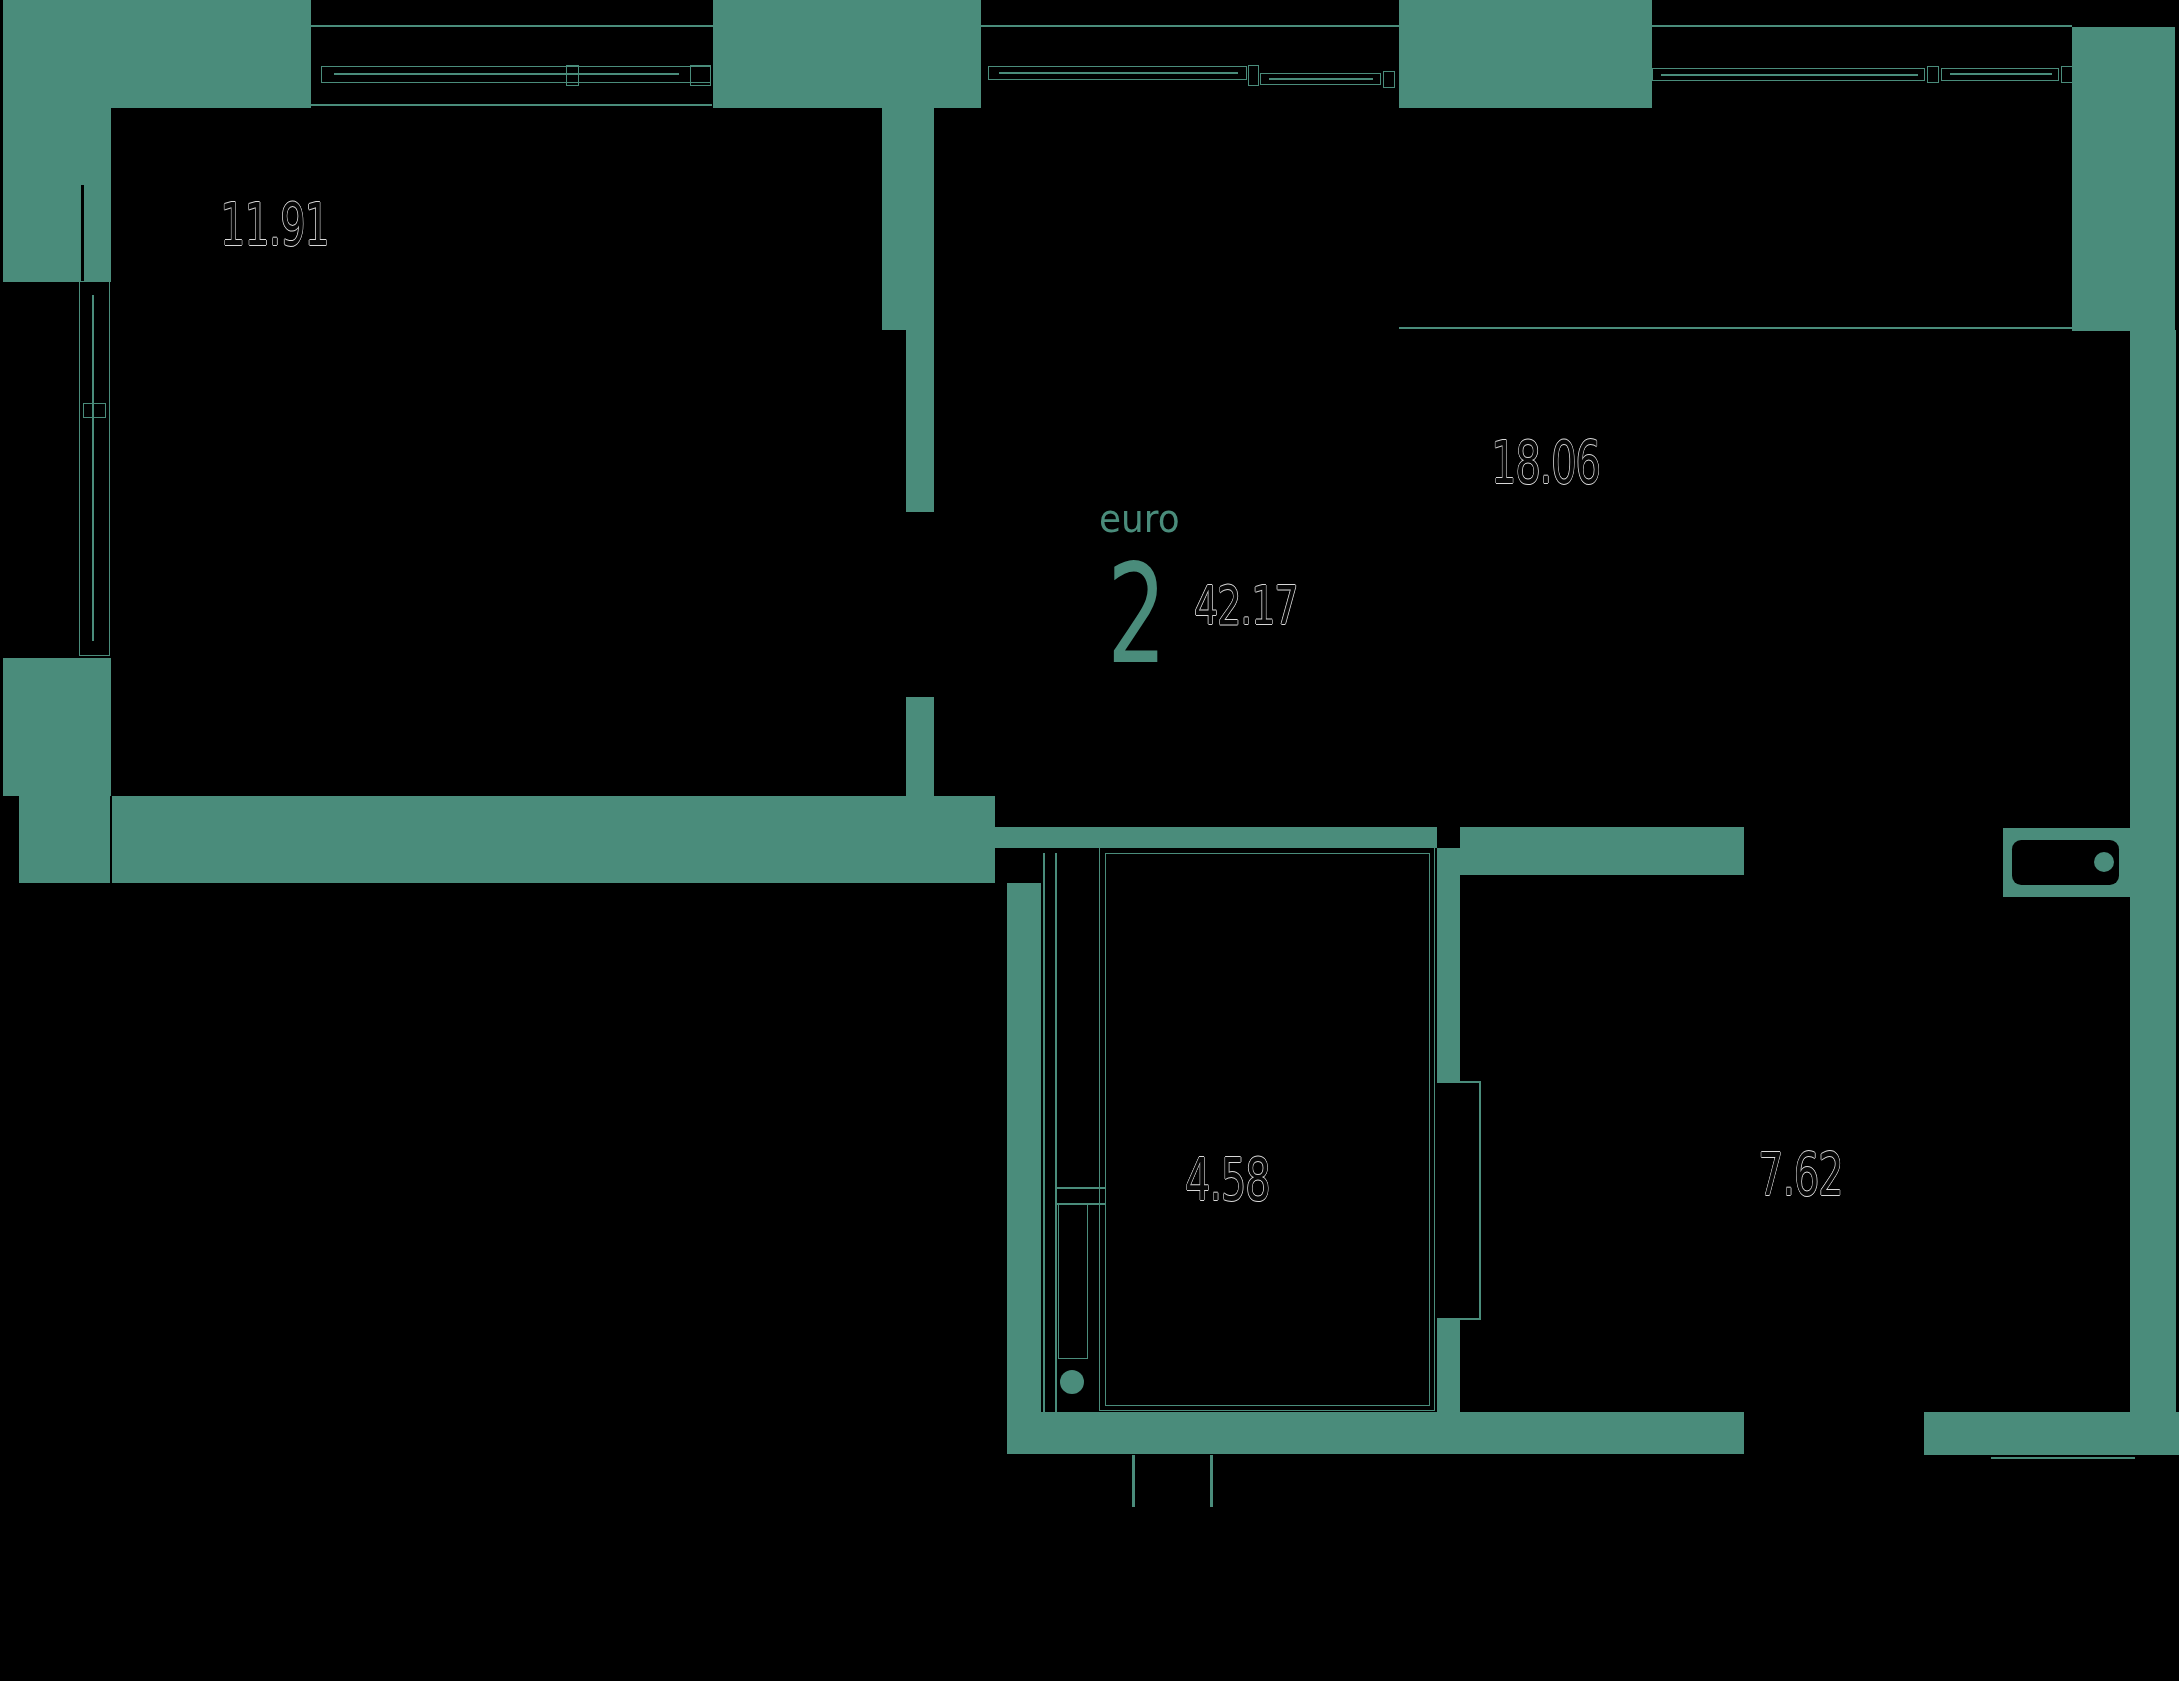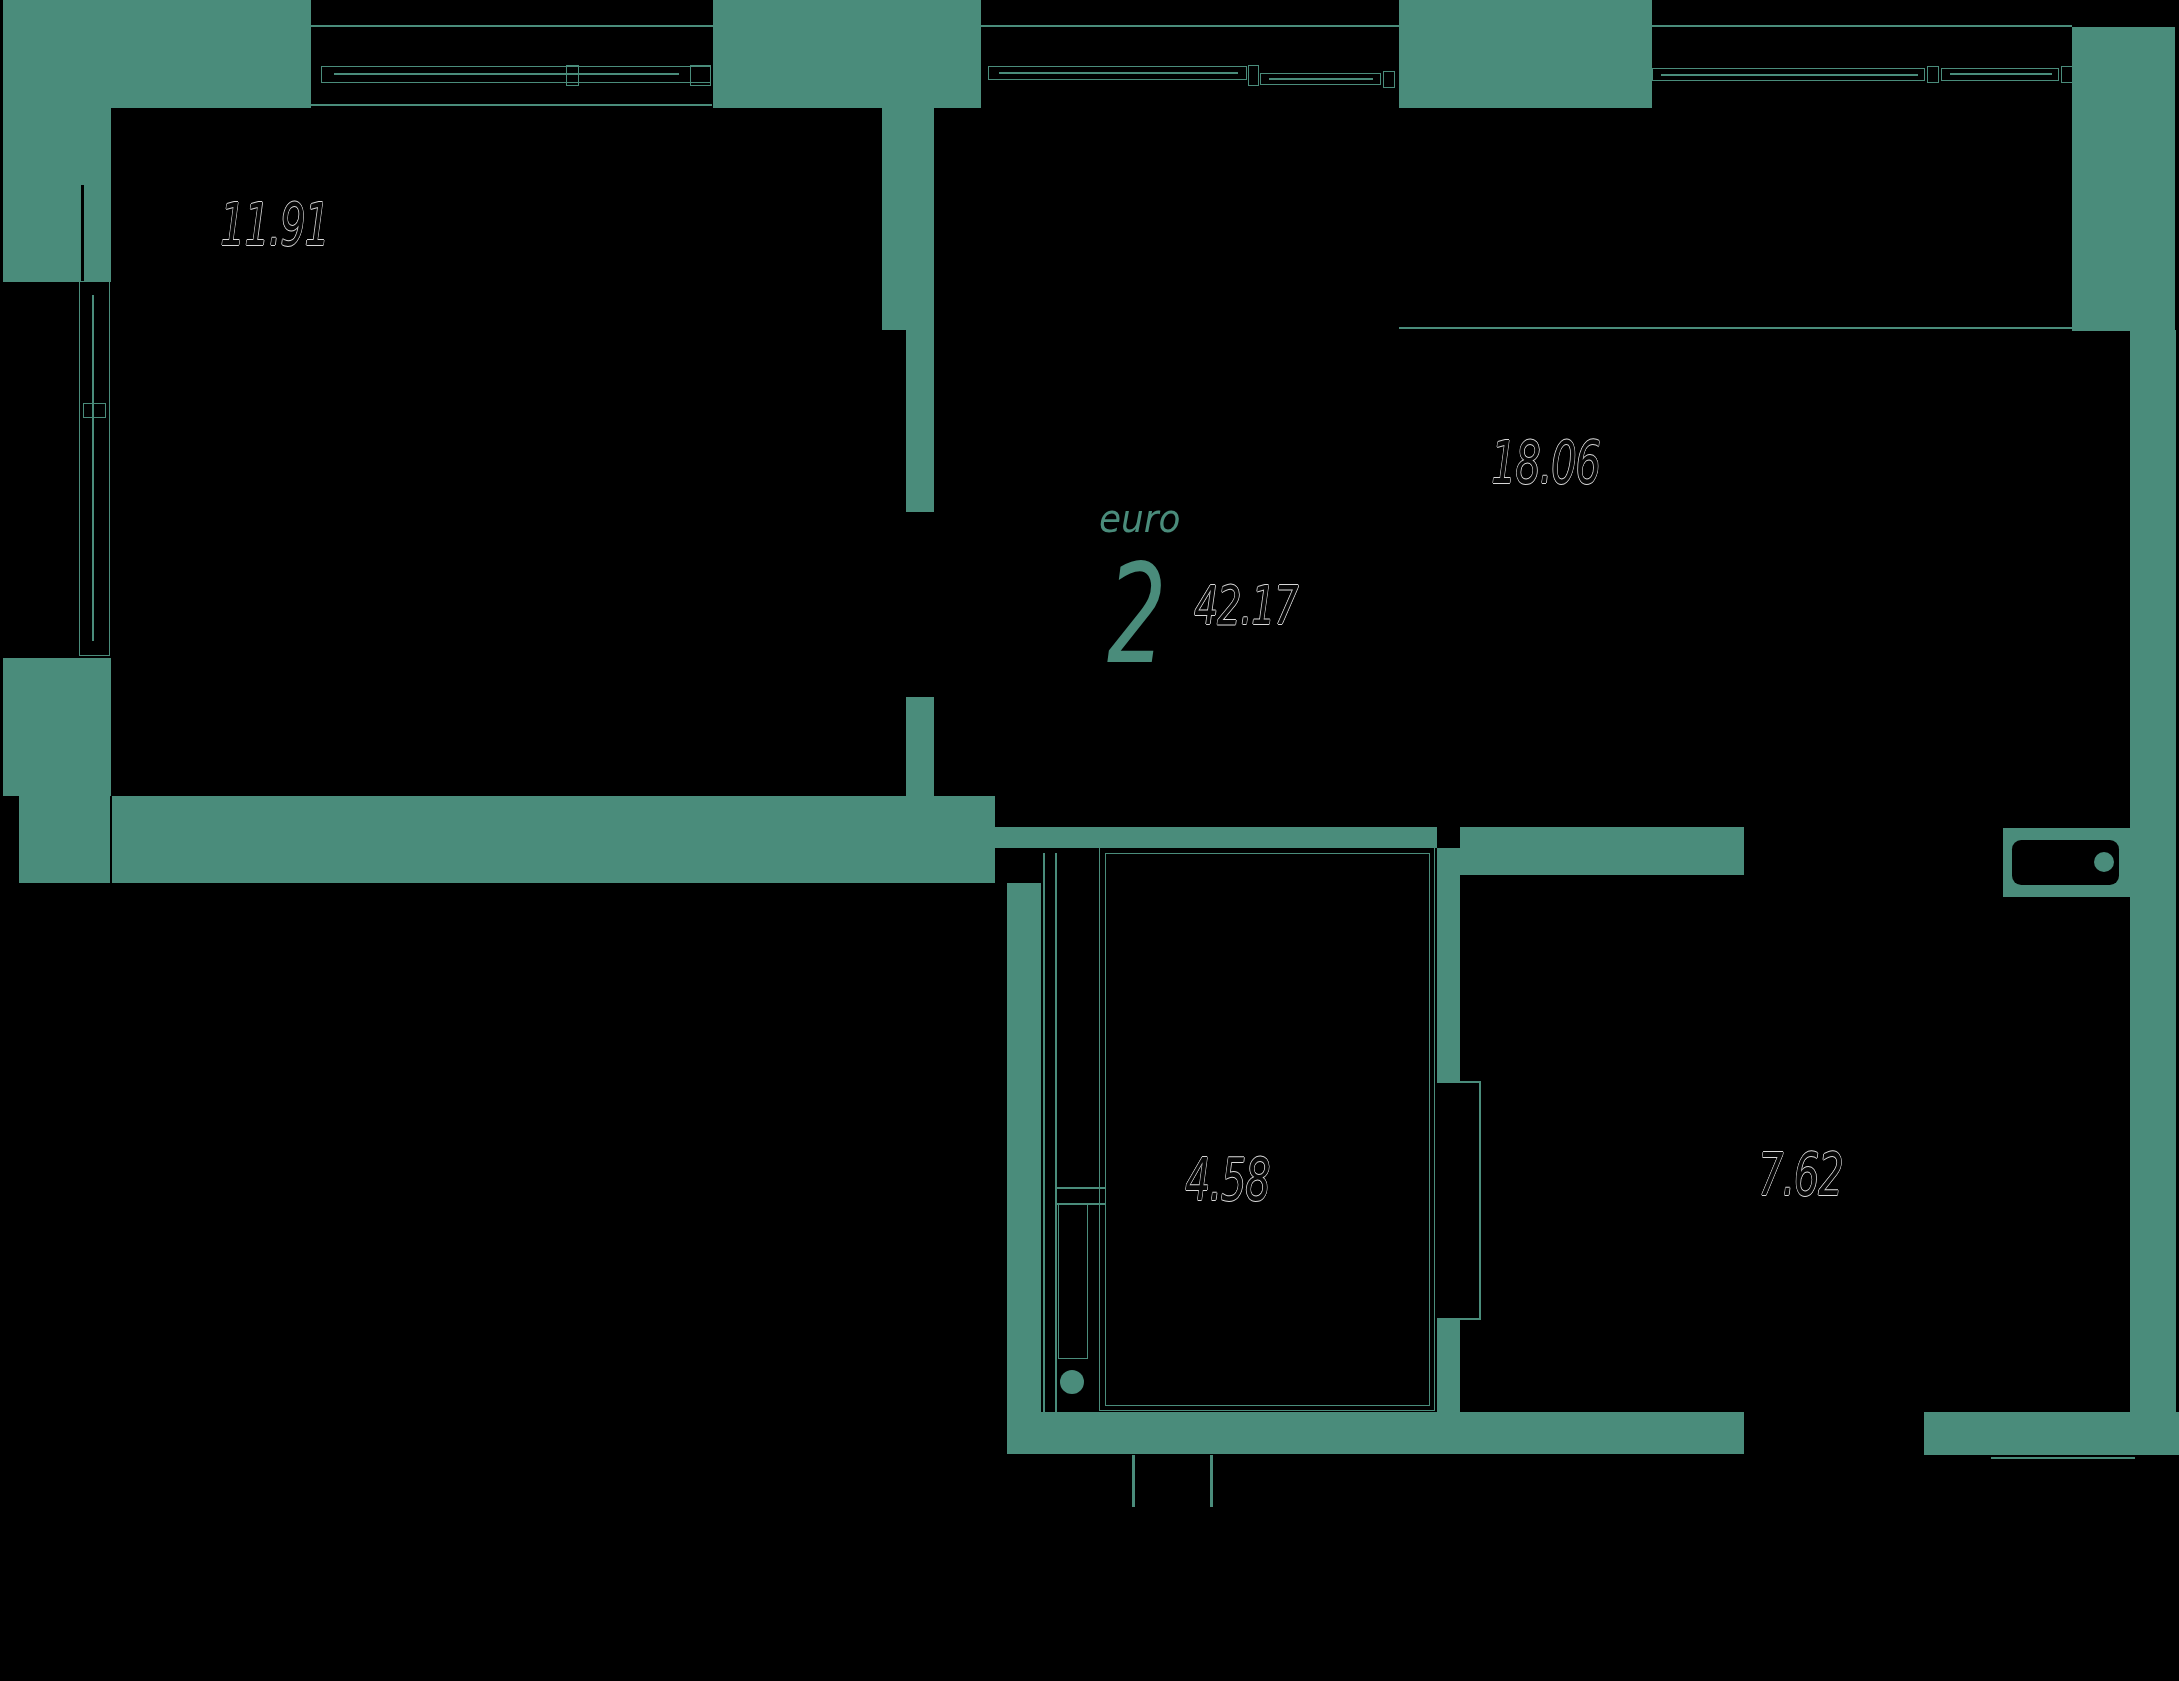--- a/index.html
+++ b/index.html
@@ -1,17 +1,17 @@
 <!DOCTYPE html>
 <html style="--wall: #4a8c7b; --bg: #000000; --labelFill: #060606; --labelOutline: #d8d8d8;font-size:14.8px"><head>
 <meta charset="utf-8">
 <style>
   html,body{margin:0;padding:0;background:#000;}
   #plan{position:relative;width:2179px;height:1574px;background:var(--bg,#000);overflow:hidden;
-        font-family:"DejaVu Sans", "Liberation Sans", sans-serif;font-style:italic;}
+        font-family:"DejaVu Sans", "Liberation Sans", sans-serif;}
   .w  {position:absolute;background:var(--wall,#4a8c7b);}
   .blk{position:absolute;background:#000;}
   .ln {position:absolute;background:var(--wall,#4a8c7b);}
   .bx {position:absolute;border:1.8px solid var(--wall,#4a8c7b);background:transparent;}
   .crc{position:absolute;border-radius:50%;background:var(--wall,#4a8c7b);}
   .area{position:absolute;color:var(--labelFill,#060606);line-height:1;white-space:nowrap;
         font-size:59px;letter-spacing:-1.8px;transform:scaleX(.68);transform-origin:left top;
         text-shadow:0.9px 0 var(--labelOutline,#d8d8d8),-0.9px 0 var(--labelOutline,#d8d8d8),
                     0 0.9px var(--labelOutline,#d8d8d8),0 -0.9px var(--labelOutline,#d8d8d8);}
   .teal-txt{position:absolute;color:var(--wall,#4a8c7b);line-height:1;white-space:nowrap;}

